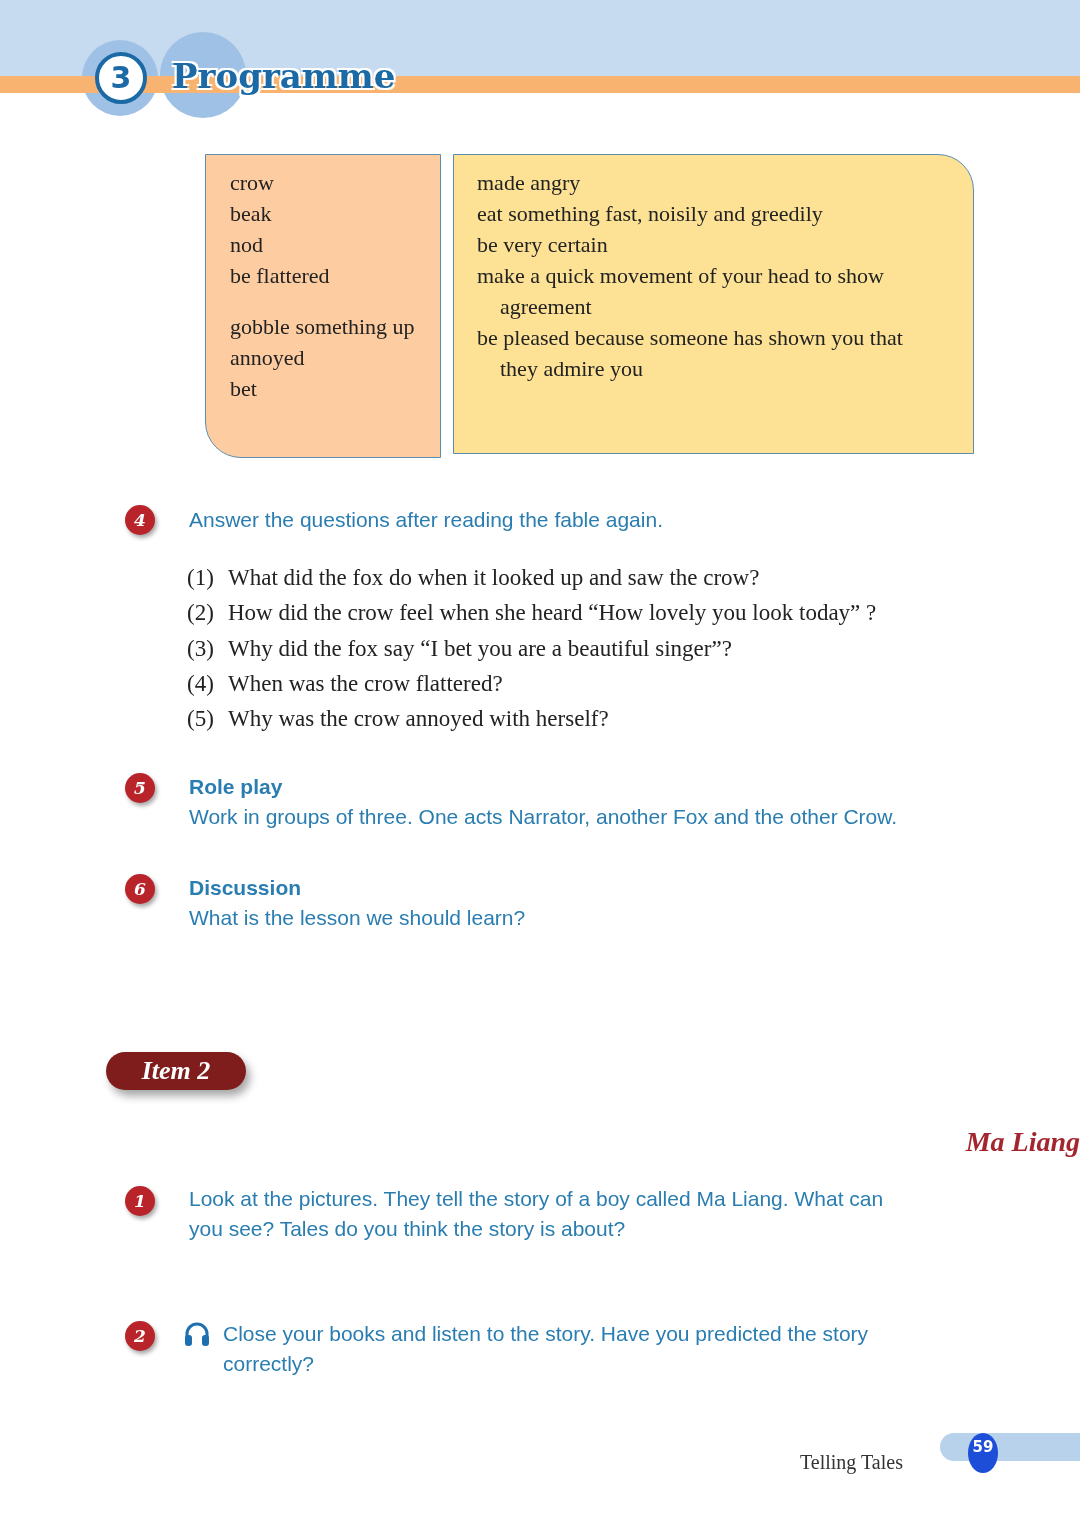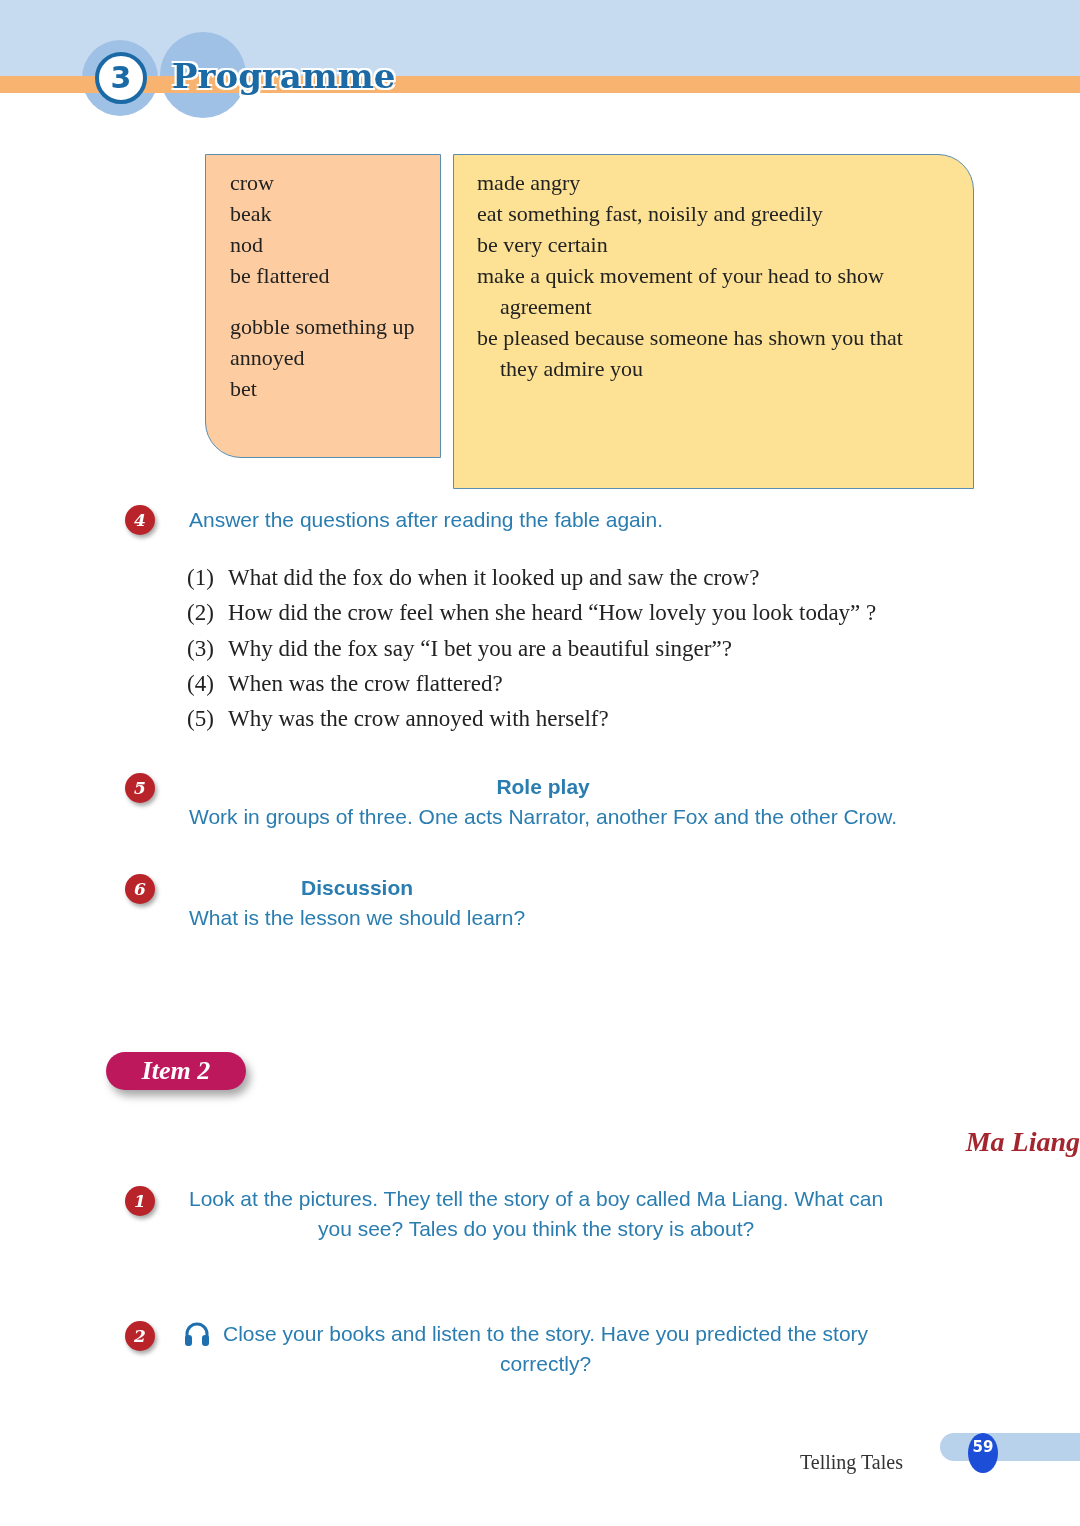--- a/index.html
+++ b/index.html
@@ -5,33 +5,33 @@
   html, body { margin:0; padding:0; }
   body { width:1080px; height:1526px; position:relative; background:#ffffff; overflow:hidden; font-family:"Liberation Sans", sans-serif; }
   .header-band { position:absolute; left:0; top:0; width:1080px; height:78px; background:#c6daf0; }
   .header-stripe { position:absolute; left:0; top:76px; width:1080px; height:17px; background:#f7b36f; }
   .header-circle-big { position:absolute; left:160px; top:32px; width:86px; height:86px; border-radius:50%; background:#9fc1e6; }
   .header-circle-small { position:absolute; left:82px; top:40px; width:76px; height:76px; border-radius:50%; background:#9fc1e6; }
   .section-badge { position:absolute; left:95px; top:52px; width:44px; height:44px; border-radius:50%; background:#ffffff; border:4px solid #1b6aa5; color:#1b6aa5; font-family:"DejaVu Sans", sans-serif; font-weight:bold; font-size:30px; text-align:center; line-height:44px; }
   .section-title { position:absolute; left:172px; top:56px; font-family:"DejaVu Serif", serif; font-weight:bold; font-size:34px; color:#1b6aa5; text-shadow: 2px 2px 0 #ffffff, -2px -2px 0 #ffffff, 2px -2px 0 #ffffff, -2px 2px 0 #ffffff; letter-spacing:0px; }
 
   .vocab-left { position:absolute; left:205px; top:154px; width:236px; height:304px; background:#fdcda1; border:1.5px solid #5a8db0; border-bottom-left-radius:36px; box-sizing:border-box; padding:12px 0 0 24px; }
-  .vocab-right { position:absolute; left:453px; top:154px; width:521px; height:335px; background:#fde295; border:1.5px solid #5a8db0; border-top-right-radius:36px; box-sizing:border-box; padding:12px 0 9px 23px; }
+  .vocab-right { position:absolute; left:453px; top:154px; width:521px; height:300px; background:#fde295; border:1.5px solid #5a8db0; border-top-right-radius:36px; box-sizing:border-box; padding:12px 0 9px 23px; }
   .vocab-line { font-family:"Liberation Serif", serif; font-size:22px; line-height:31px; color:#222; white-space:nowrap; }
   .vocab-line.cont { padding-left:23px; }
   .vocab-gap { height:20px; }
 
   .num-badge { position:absolute; width:30px; height:30px; border-radius:50%; background:#b8242a; color:#ffffff; font-family:"DejaVu Serif", serif; font-weight:bold; font-style:italic; font-size:17px; text-align:center; line-height:30px; box-shadow: 2px 3px 4px rgba(0,0,0,0.35); }
-  .blue-text { position:absolute; color:#2a7db0; font-family:"Liberation Sans", sans-serif; font-size:21px; line-height:30px;text-align:center; }
+  .blue-text { position:absolute; color:#2a7db0; font-family:"Liberation Sans", sans-serif; font-size:21px; line-height:30px; }
   .blue-head { font-weight:bold; color:#2a7db0; }
   .questions { position:absolute; left:187px; top:560px; }
   .q-row { display:flex; font-family:"Liberation Serif", serif; font-size:23px; line-height:35.3px; color:#222; }
   .q-num { width:41px; }
 
-  .item-pill { position:absolute; left:106px; top:1052px; width:140px; height:38px; border-radius:20px; background:#be185d; color:#ffffff; font-family:"Liberation Serif", serif; font-weight:bold; font-style:italic; font-size:26px; line-height:38px; text-align:center; box-shadow: 4px 6px 8px rgba(0,0,0,0.35); }
+  .item-pill { position:absolute; left:106px; top:1052px; width:140px; height:38px; border-radius:20px; background:#7f1d1d; color:#ffffff; font-family:"Liberation Serif", serif; font-weight:bold; font-style:italic; font-size:26px; line-height:38px; text-align:center; box-shadow: 4px 6px 8px rgba(0,0,0,0.35); }
   .story-title { position:absolute; left:0; width:1080px; top:1126px; text-align:right; font-family:"Liberation Serif", serif; font-weight:bold; font-style:italic; font-size:28px; color:#a3262e; }
 
   .headphone { position:absolute; left:183px; top:1321px; width:28px; height:28px; }
 
   .footer-text { position:absolute; left:800px; top:1435px; font-family:"Liberation Serif", serif; font-size:20px; color:#333;margin-top:16px; }
   .footer-pill { position:absolute; left:940px; top:1433px; width:160px; height:28px; border-radius:14px 0 0 14px; background:#b9d2ec; }
   .page-badge { position:absolute; left:968px; top:1433px; width:30px; height:40px; border-radius:50%; background:#1d4ed8; color:#ffffff; font-family:"DejaVu Sans", sans-serif; font-weight:bold; font-size:15px; line-height:28px; text-align:center; }
 </style>
 </head>
 <body>

